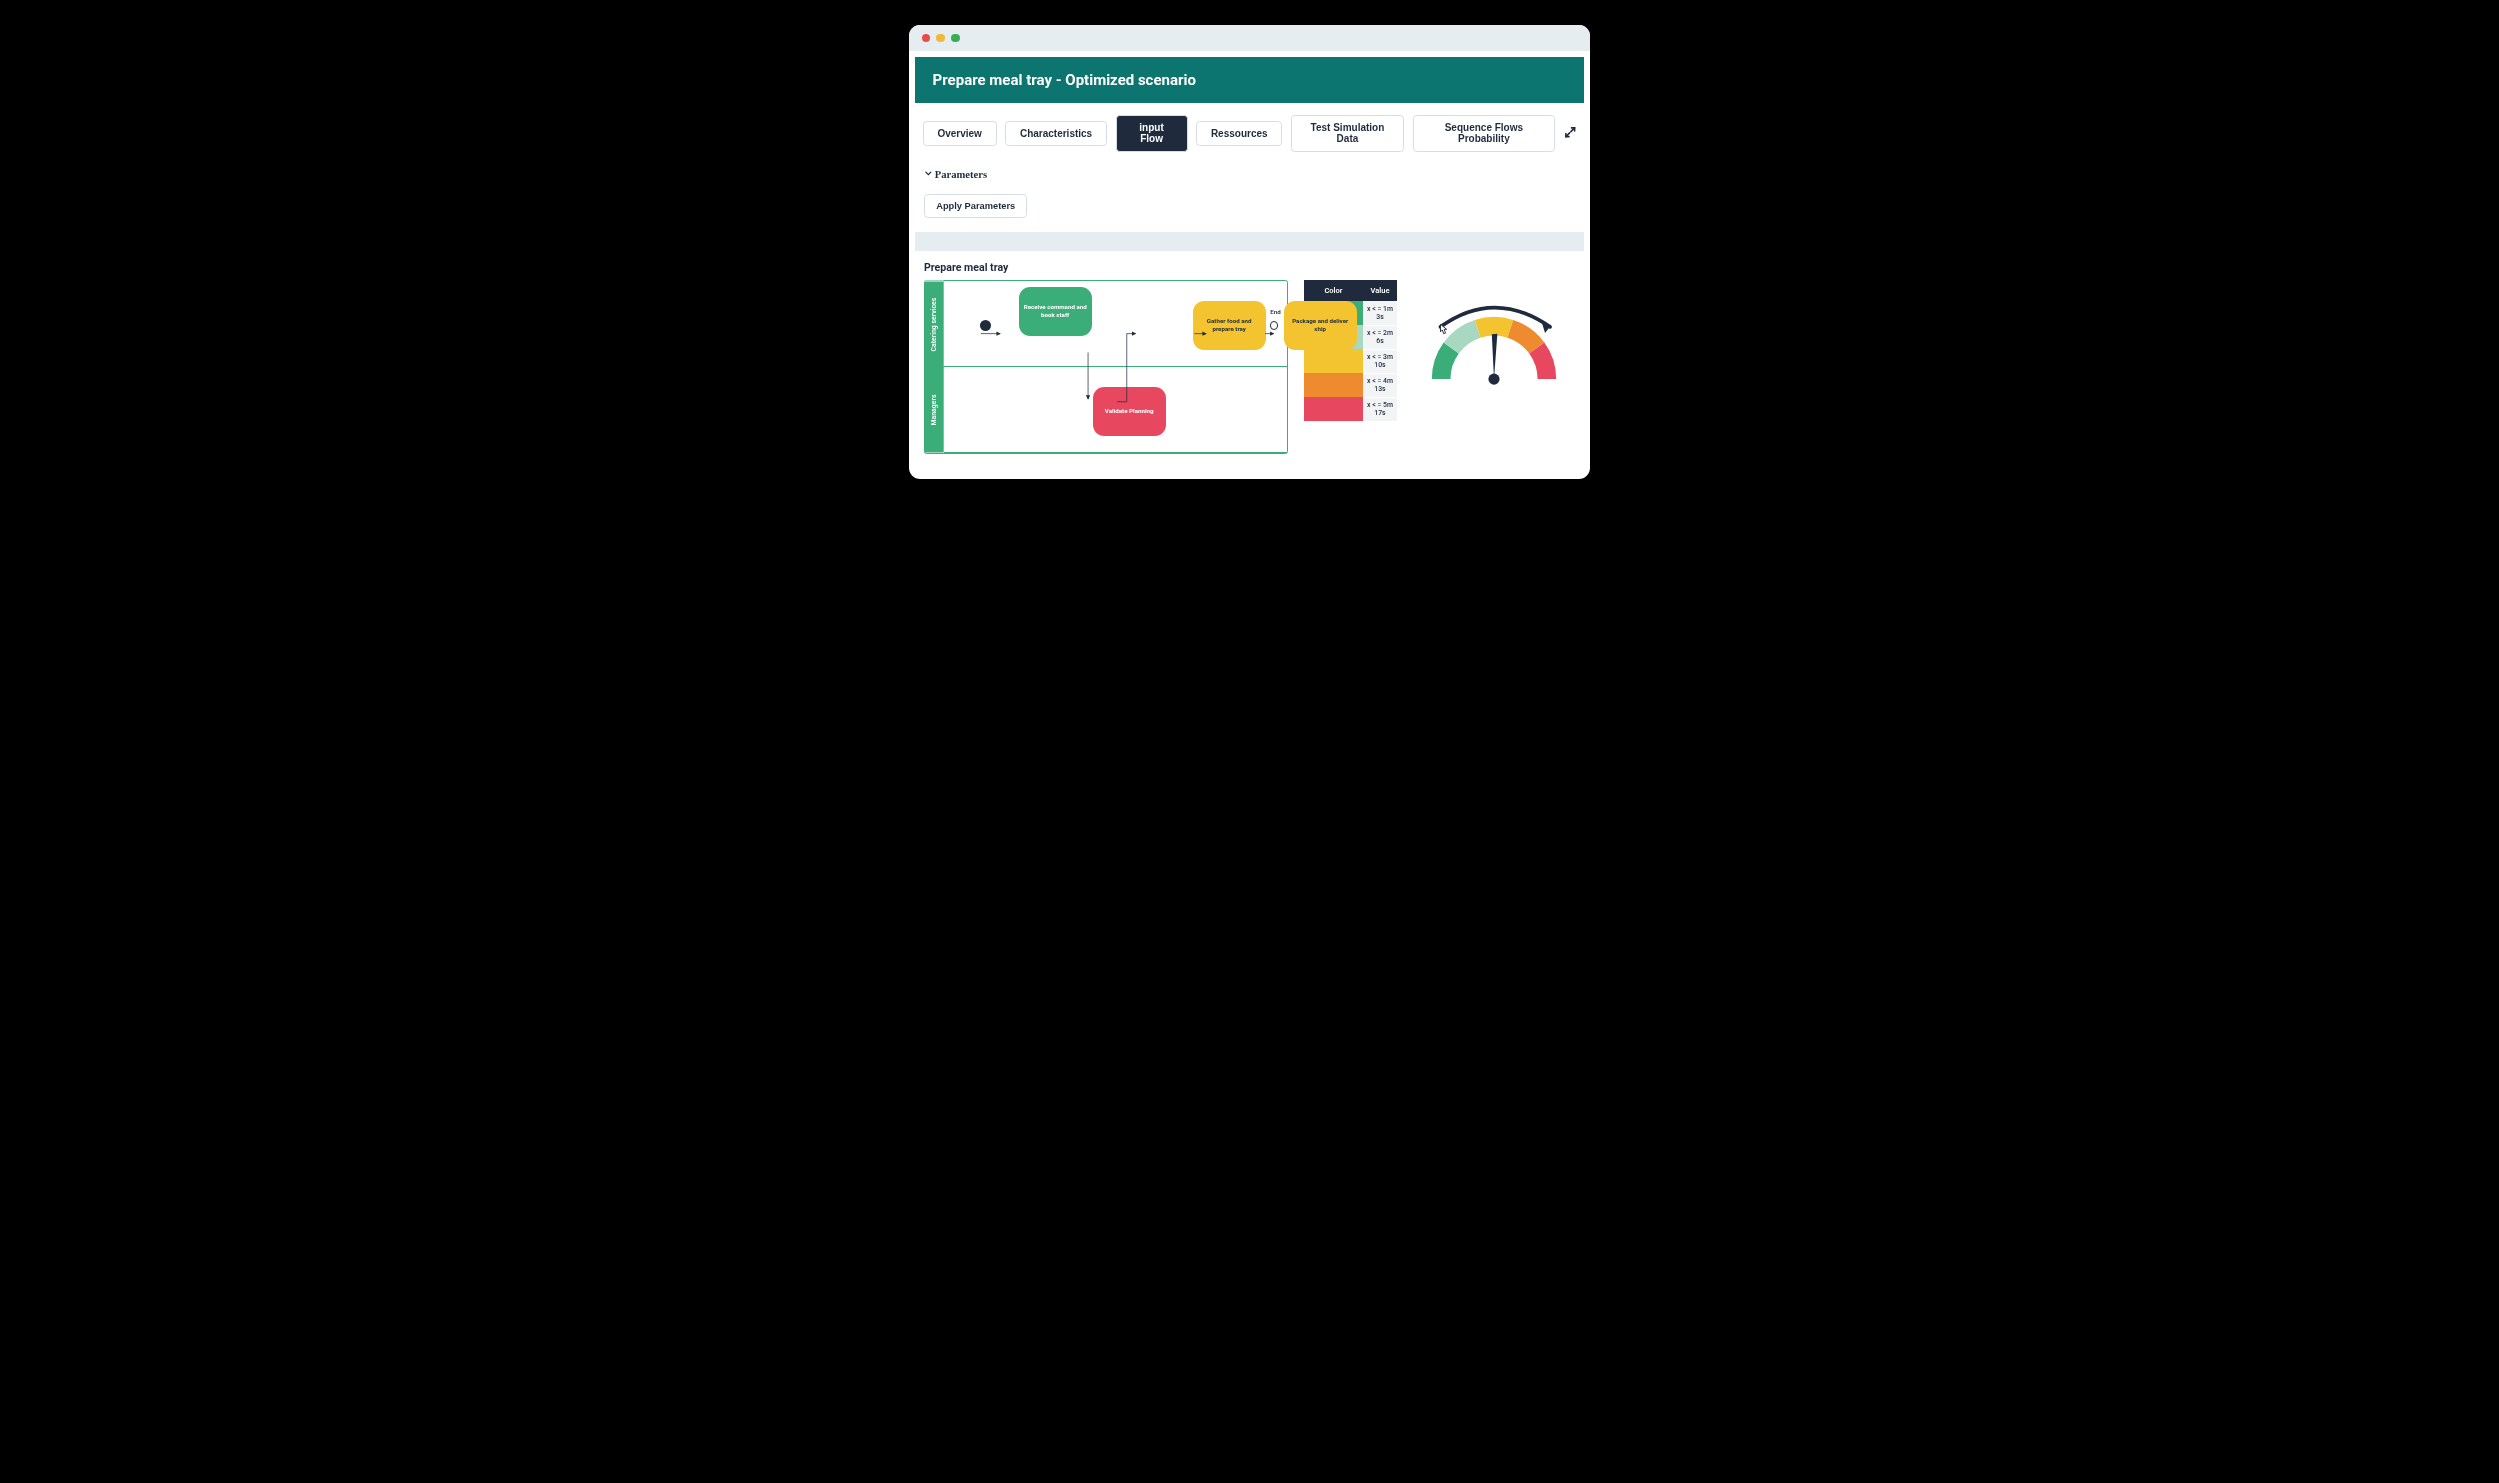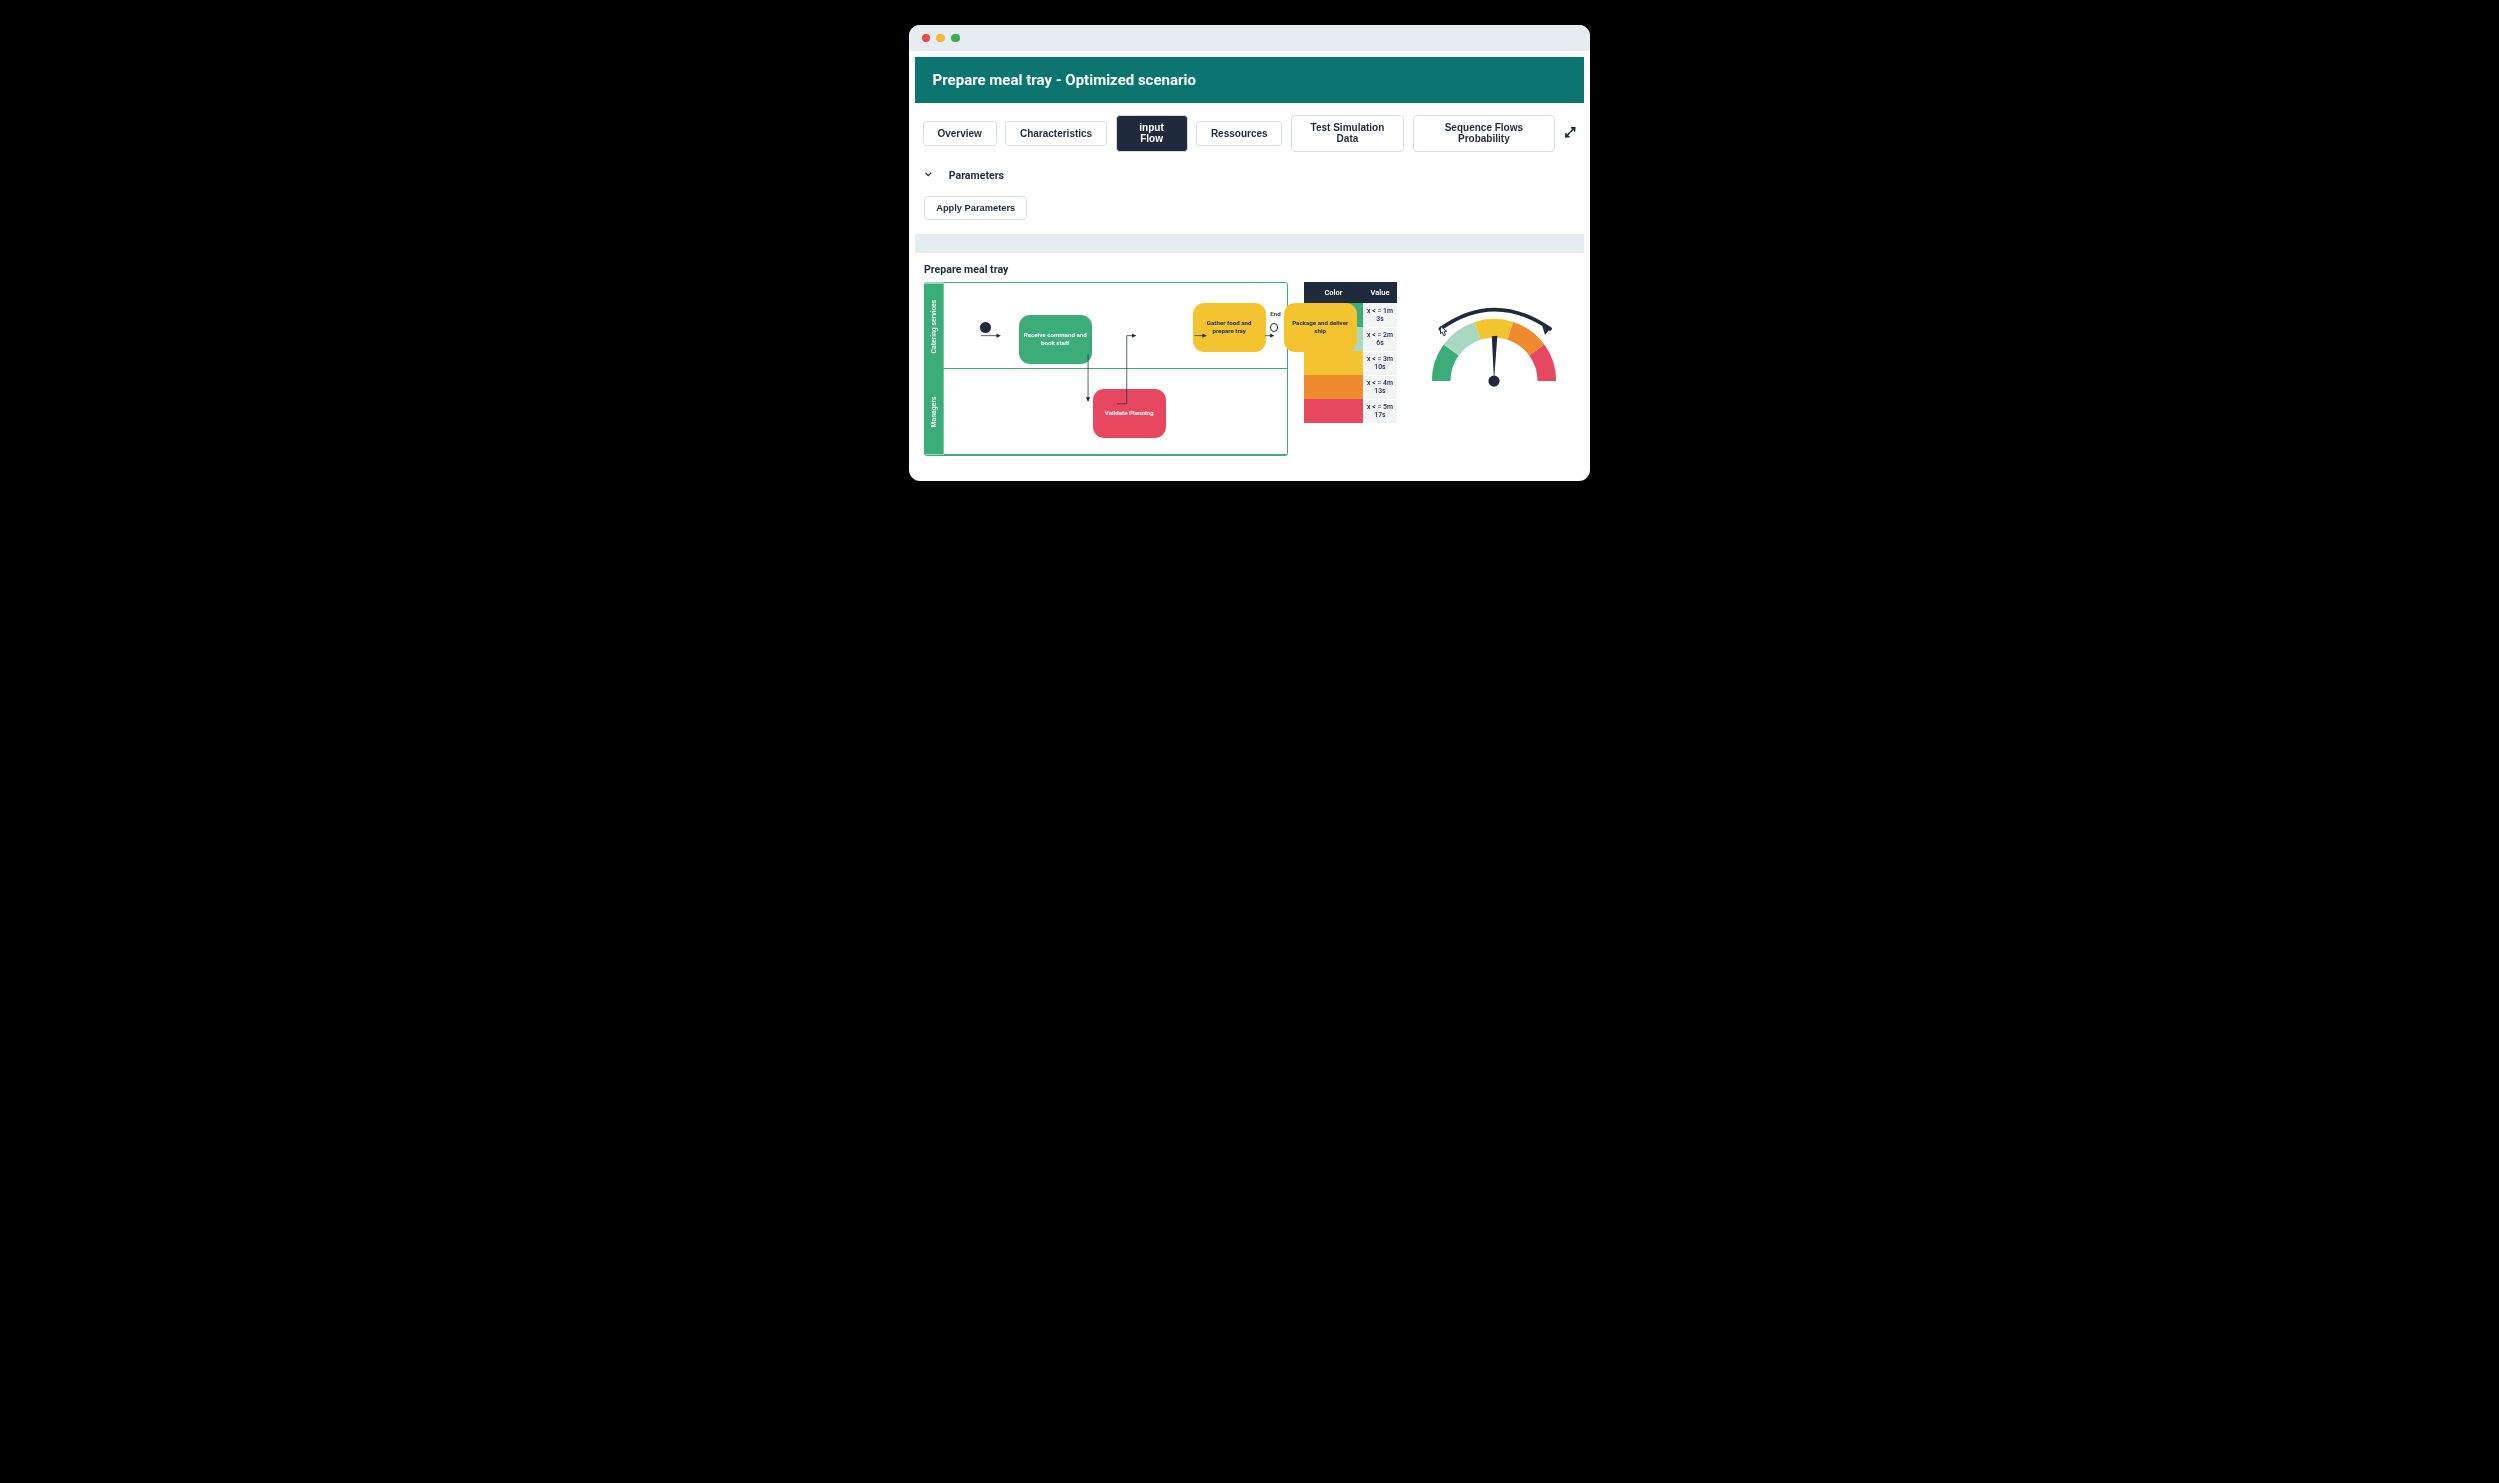--- a/index.html
+++ b/index.html
@@ -61,26 +61,27 @@
   cursor: pointer;
   font-size: 12.5px;
   color: #1f2b3d;
 }
 .params-row {
   padding: 6.2px 15px 0 15px;
 }
 .params-toggle {
   display: flex;
   align-items: center;
-  gap: 16px;
+  gap: 2px;
   font-weight: 700;
   color: #1f2b3d;
   font-size: 10.6px;
   cursor: pointer;
   padding: 5px 0;
+  font-family: Liberation Serif, serif;
 }
 .apply-btn {
   border: 0.6px solid #d7dde3;
   background: #fff;
   color: #1f2b3d;
   font-weight: 700;
   font-size: 9.3px;
   padding: 6.2px 11.2px;
   border-radius: 3.7px;
   cursor: pointer;
@@ -268,21 +269,21 @@
   <div class="content-area">
 
     <div class="diagram">
       <div class="lane-labels">
         <div class="lane-label">Catering services</div>
         <div class="lane-label">Managers</div>
       </div>
       <div class="lanes-body">
         <div class="lane">
           <div class="start-circle"></div>
-          <div class="task green" style="left:75px;top:32px">Receive command and book staff</div>
+          <div class="task green" style="left:75px;top:6px">Receive command and book staff</div>
           <div class="task yellow" style="left:249px;top:20px">Gather food and prepare tray</div>
           <div class="task yellow" style="left:340px;top:20px">Package and deliver ship</div>
           <div class="end-label">End</div>
           <div class="end-circle"></div>
         </div>
         <div class="lane">
           <div class="task red" style="left:149px;top:20px">Validate Planning</div>
         </div>
         <svg class="connectors" viewBox="0 0 710 280">
           <defs>

